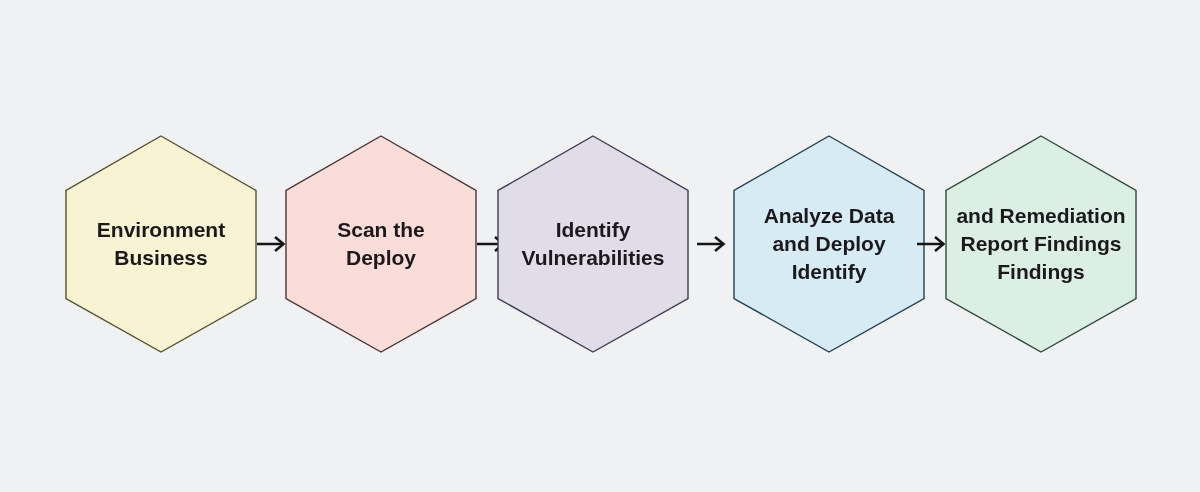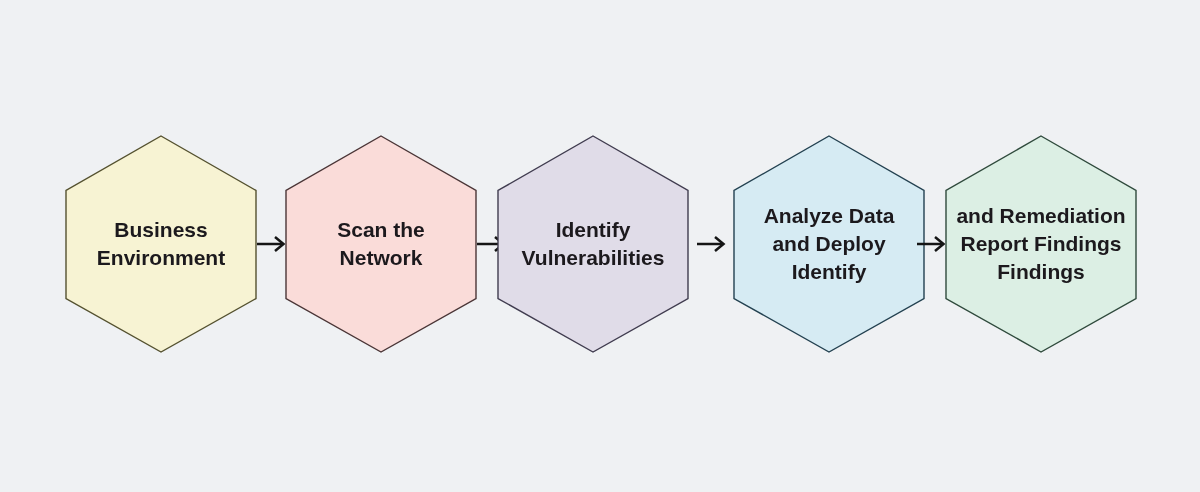--- a/index.html
+++ b/index.html
@@ -55,40 +55,40 @@
 <body>
 
 <div class="canvas">
 
   <div class="step step-1">
     <svg class="hex" viewBox="0 0 192 218">
       <polygon points="96,1 191,55.5 191,163.5 96,217 1,163.5 1,55.5" stroke-width="1.4" fill="#f7f3d3"></polygon>
       <polygon points="96,1 191,55.5 191,163.5 96,217 1,163.5 1,55.5" fill="none" stroke-width="1.4" stroke="#54512f"></polygon>
     </svg>
     <div class="label">
+      <span>Environment</span>
       <span>Business</span>
-      <span>Environment</span>
     </div>
   </div>
 
   <div class="arrow arrow-1">
     <svg viewBox="0 0 32 24">
       <line x1="2" y1="12" x2="28" y2="12" stroke-width="2.5" stroke="#151515"></line>
       <polyline points="20,5 28.5,12 20,19" fill="none" stroke-width="2.5" stroke="#151515"></polyline>
     </svg>
   </div>
 
   <div class="step step-2">
     <svg class="hex" viewBox="0 0 192 218">
       <polygon points="96,1 191,55.5 191,163.5 96,217 1,163.5 1,55.5" stroke-width="1.4" fill="#fadcd9"></polygon>
       <polygon points="96,1 191,55.5 191,163.5 96,217 1,163.5 1,55.5" fill="none" stroke-width="1.4" stroke="#4a3536"></polygon>
     </svg>
     <div class="label">
       <span>Scan the</span>
-      <span>Network</span>
+      <span>Deploy</span>
       <span></span>
     </div>
   </div>
 
   <div class="arrow arrow-2">
     <svg viewBox="0 0 32 24">
       <line x1="2" y1="12" x2="28" y2="12" stroke-width="2.5" stroke="#151515"></line>
       <polyline points="20,5 28.5,12 20,19" fill="none" stroke-width="2.5" stroke="#151515"></polyline>
     </svg>
   </div>

